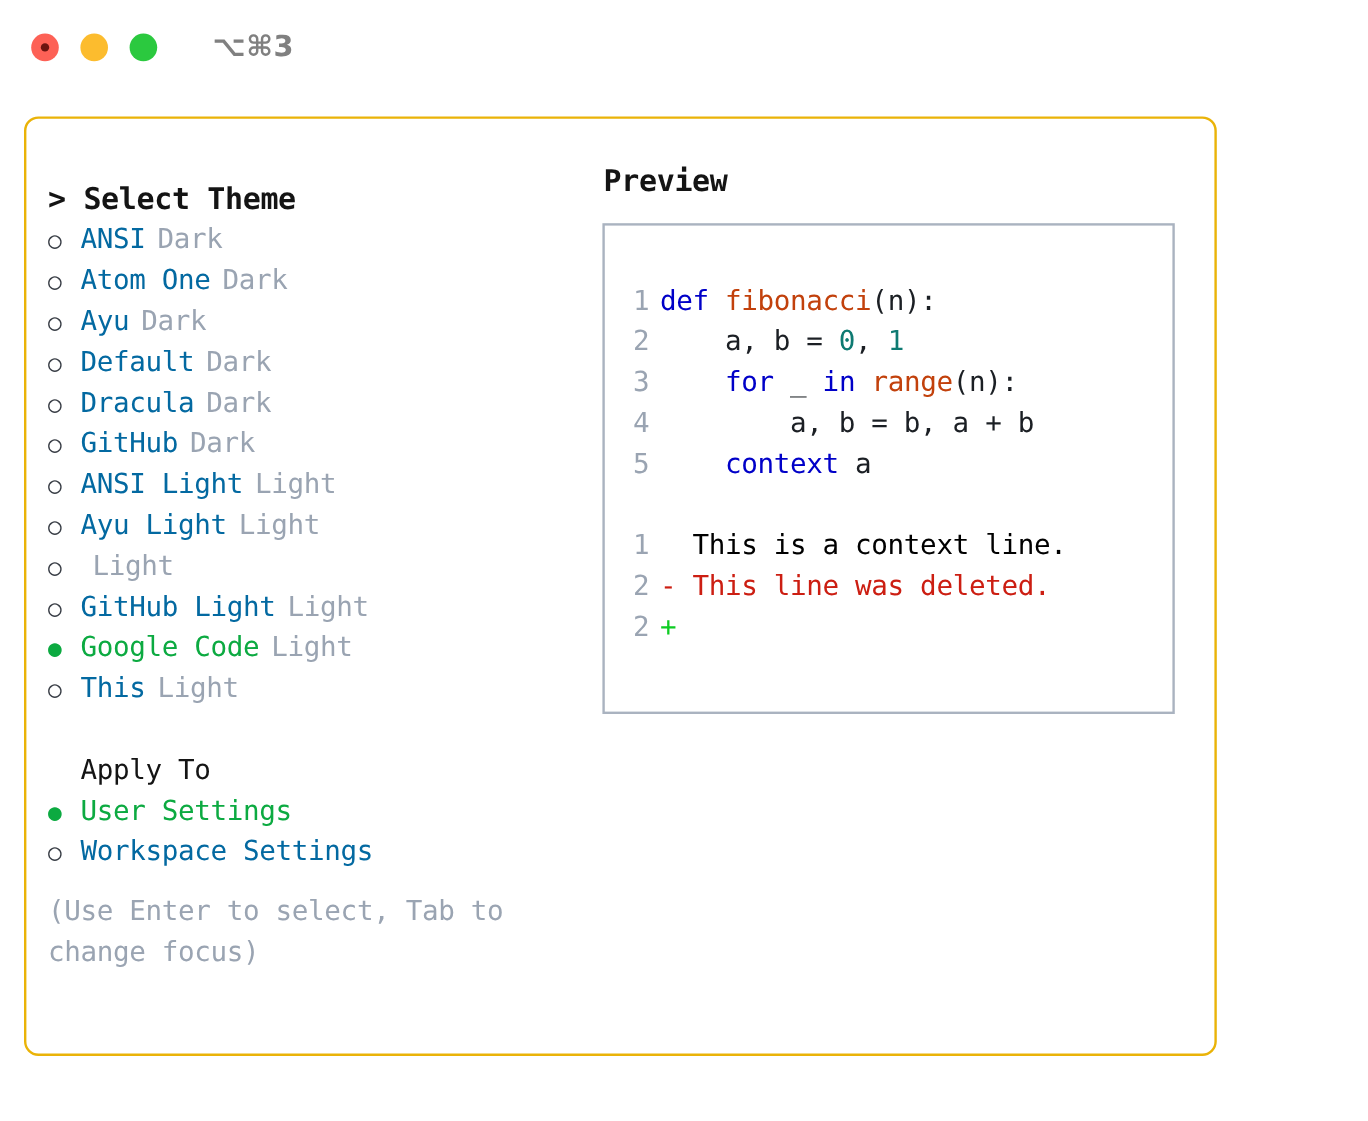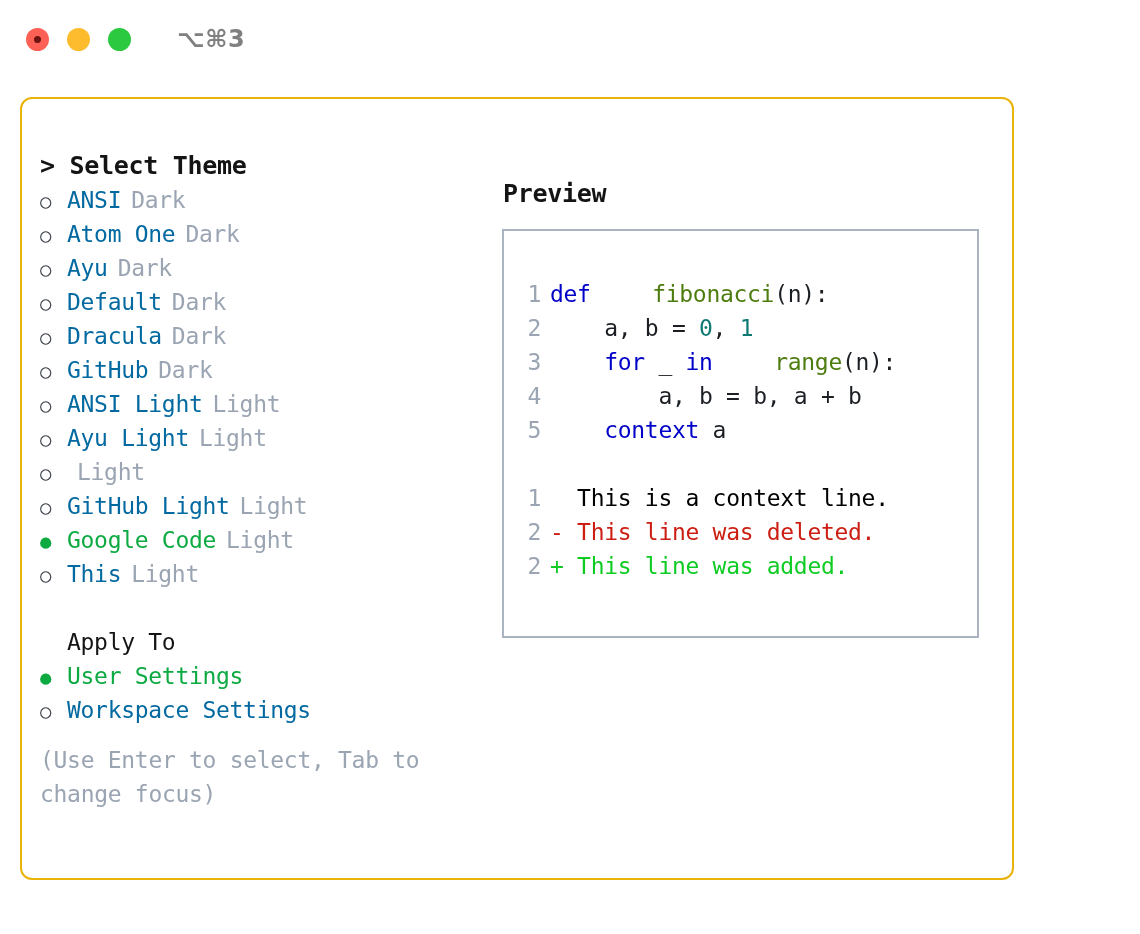--- a/index.html
+++ b/index.html
@@ -93,21 +93,21 @@
     height: 100%;
     display: flex;
   }
   .col-left {
     width: 480px;
     padding: 50px 0 0 18px;
     box-sizing: border-box;
   }
   .col-right {
     flex: 1;
-    padding: 78px 0 0 0;
+    padding: 35px 0 0 0;
     box-sizing: border-box;
   }
 
   
   .section-heading {
     font-size: 25px;
     font-weight: 700;
     color: #141414;
     line-height: 34px;
     white-space: pre;
@@ -190,21 +190,21 @@
     width: 46px;
     flex: 0 0 46px;
     text-align: right;
     color: #9aa4b2;
     padding-right: 9px;
     box-sizing: border-box;
   }
   .code-body { color: #1b1f24; }
 
   .tok-kw   { color: #0000c8; }
-  .tok-fn   { color: #4d7c0f; margin-left: 48px; }
+  .tok-fn   { color: #c2410c; }
   .tok-num  { color: #0e7a72; }
   .tok-plain{ color: #1b1f24; }
 
   .gap-line { height: 34px; }
 
   .diff-ctx { color: #000000; }
   .diff-del { color: #cc1e12; }
   .diff-add { color: #0ecc23; }
 </style>
 </head>
@@ -264,20 +264,20 @@
               <div class="code-line"><span class="ln">1</span><span class="code-body"><span class="tok-kw">def </span><span class="tok-fn">fibonacci</span><span class="tok-plain">(n):</span></span></div>
               <div class="code-line"><span class="ln">2</span><span class="code-body"><span class="tok-plain">    a, b = </span><span class="tok-num">0</span><span class="tok-plain">, </span><span class="tok-num">1</span></span></div>
               <div class="code-line"><span class="ln">3</span><span class="code-body"><span class="tok-plain">    </span><span class="tok-kw">for</span><span class="tok-plain"> _ </span><span class="tok-kw">in</span><span class="tok-plain"> </span><span class="tok-fn">range</span><span class="tok-plain">(n):</span></span></div>
               <div class="code-line"><span class="ln">4</span><span class="code-body"><span class="tok-plain">        a, b = b, a + b</span></span></div>
               <div class="code-line"><span class="ln">5</span><span class="code-body"><span class="tok-plain">    </span><span class="tok-kw">context</span><span class="tok-plain"> a</span></span></div>
             </div>
           <div class="gap-line"></div>
           <div id="diff-block">
               <div class="code-line"><span class="ln">1</span><span class="diff-ctx">  </span><span class="diff-ctx">This is a context line.</span></div>
               <div class="code-line"><span class="ln">2</span><span class="diff-del">- </span><span class="diff-del">This line was deleted.</span></div>
-              <div class="code-line"><span class="ln">2</span><span class="diff-add">+ </span><span class="diff-add">This line was added.</span></div>
+              <div class="code-line"><span class="ln">2</span><span class="diff-add">+ </span></div>
             </div>
         </div>
       </div>
 
     </div>
   </div>
 </div>
 
 </body></html>

